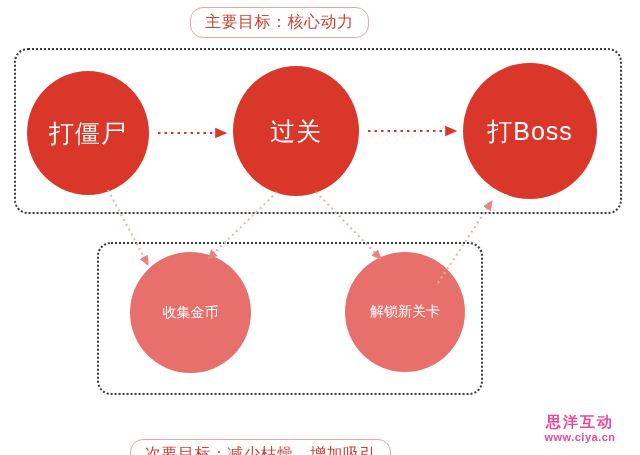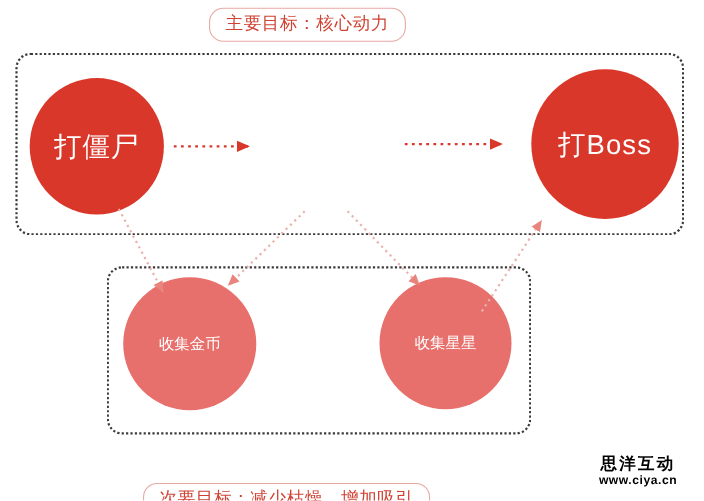--- a/index.html
+++ b/index.html
@@ -94,27 +94,27 @@
     width: 122px;
     height: 124px;
   }
   #node-clear {
     left: 233px;
     top: 66px;
     width: 126px;
     height: 130px;
   }
   #node-boss {
-    left: 483px;
+    left: 463px;
     top: 63px;
     width: 134px;
     height: 136px;
   }
   #node-coins {
-    left: 112px;
+    left: 130px;
     top: 252px;
     width: 121px;
     height: 121px;
   }
   #node-stars {
     left: 345px;
     top: 252px;
     width: 120px;
     height: 120px;
   }
@@ -134,21 +134,21 @@
     pointer-events: none;
   }
 
   
   #watermark {
     position: absolute;
     left: 530px;
     top: 414px;
     width: 100px;
     text-align: center;
-    color: #000000;
+    color: #ec4899;
     z-index: 7;
   }
   #watermark .wm-cn {
     font-size: 15px;
     font-weight: bold;
     letter-spacing: 2px;
     line-height: 1.1;
     display: block;
   }
   #watermark .wm-url {
@@ -190,31 +190,34 @@
 
     <line x1="438" y1="283" x2="492" y2="201" stroke="#e9b2ab" stroke-width="2" stroke-dasharray="2 3.5" marker-end="url(#arrow-soft)"></line>
   </svg>
 
   <div class="badge" id="badge-primary">主要目标：核心动力</div>
 
   <div class="node node-primary" id="node-zombie">
     <span class="node-line">打僵尸</span>
   </div>
 
+  <div class="node node-primary" id="node-clear">
+    <span class="node-line">过关</span>
+  </div>
 
   <div class="node node-primary" id="node-boss">
     <span class="node-line">打Boss</span>
   </div>
 
   <div class="node node-secondary" id="node-coins">
     <span class="node-line">收集金币</span>
   </div>
 
   <div class="node node-secondary" id="node-stars">
-    <span class="node-line">收集星星</span>
+    <span class="node-line">解锁新关卡</span>
   </div>
 
   <div class="badge" id="badge-secondary">次要目标：减少枯燥、增加吸引</div>
 
   <div id="watermark">
     <span class="wm-cn">思洋互动</span>
     <span class="wm-url">www.ciya.cn</span>
   </div>
 
 </div>

